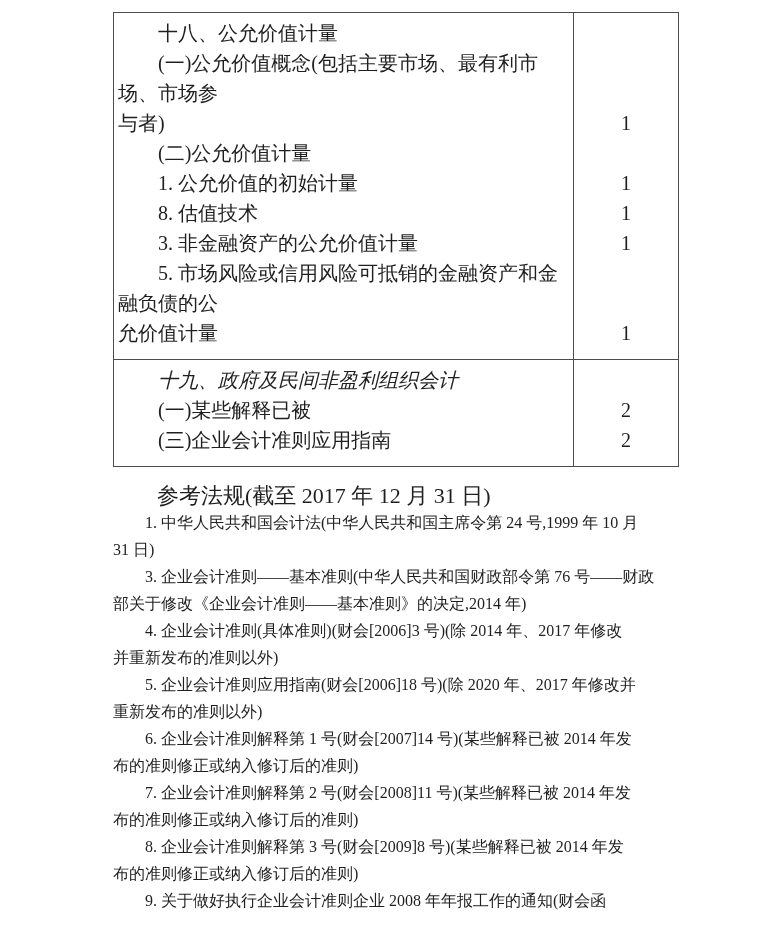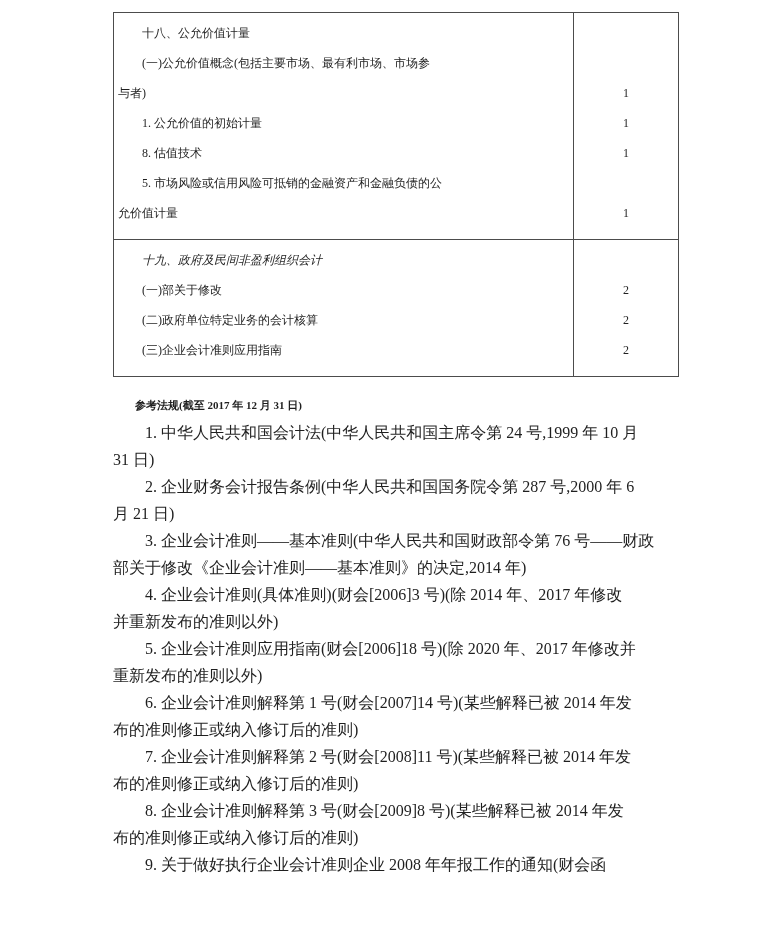--- a/index.html
+++ b/index.html
@@ -21,21 +21,21 @@
   
   table.syllabus {
     border-collapse: collapse;
     width: 565px;
     table-layout: fixed;
     border: 1px solid #4c4c4c;
   }
   col.col-topic { width: 460px; }
   col.col-hours { width: 105px; }
   td {
-    font-size: 12px;
+    font-size: 20px;
     line-height: 30px;
     vertical-align: bottom;
     padding: 0;
     margin-top: 29px;
   }
   td.topic {
     padding: 0 4px;
     white-space: pre-wrap;
     text-indent: 2em;
   }
@@ -50,23 +50,23 @@
   tr.first-row td { padding-top: 5px; }
   tr.last-row td  { padding-bottom: 11px; }
 
   
   .refs {
     width: 562px;
     margin-top: 15px;
   }
   .refs-heading {
     margin: 0 0 0 0;
-    font-size: 11px;
+    font-size: 22px;
     line-height: 27px;
-    font-weight: bold;
+    font-weight: normal;
     text-indent: 2em;
     white-space: pre-wrap;
   }
   p.ref-item {
     margin: 0;
     font-size: 16px;
     line-height: 27px;
     text-indent: 2em;
     white-space: pre-wrap;
     text-align: justify;
@@ -86,57 +86,59 @@
       <tr class="first-row">
         <td class="topic">十八、公允价值计量</td>
         <td class="hours"></td>
       </tr>
       <tr>
         <td class="topic">(一)公允价值概念(包括主要市场、最有利市场、市场参
 与者)</td>
         <td class="hours">1</td>
       </tr>
       <tr>
+        <td class="topic">(二)公允价值计量</td>
+        <td class="hours"></td>
+      </tr>
+      <tr>
         <td class="topic">1. 公允价值的初始计量</td>
         <td class="hours">1</td>
       </tr>
       <tr>
         <td class="topic">8. 估值技术</td>
+        <td class="hours">1</td>
+      </tr>
+      <tr>
+        <td class="topic">3. 非金融资产的公允价值计量</td>
         <td class="hours">1</td>
       </tr>
       <tr class="last-row">
         <td class="topic">5. 市场风险或信用风险可抵销的金融资产和金融负债的公
 允价值计量</td>
         <td class="hours">1</td>
       </tr>
       <tr class="group-start first-row">
         <td class="topic">十九、政府及民间非盈利组织会计</td>
         <td class="hours"></td>
       </tr>
       <tr>
-        <td class="topic">(一)部关于修改</td>
-        <td class="hours">2</td>
-      </tr>
-      <tr>
-        <td class="topic">(二)政府单位特定业务的会计核算</td>
+        <td class="topic">(一)某些解释已被</td>
         <td class="hours">2</td>
       </tr>
       <tr class="last-row">
         <td class="topic">(三)企业会计准则应用指南</td>
         <td class="hours">2</td>
       </tr>
     </tbody>
   </table>
 
   <div class="refs">
     <p class="refs-heading">参考法规(截至 2017 年 12 月 31 日)</p>
     <p class="ref-item">1. 中华人民共和国会计法(中华人民共和国主席令第 24 号,1999 年 10 月
 31 日)</p>
-    <p class="ref-item">2. 企业财务会计报告条例(中华人民共和国国务院令第 287 号,2000 年 6
-月 21 日)</p>
     <p class="ref-item">3. 企业会计准则——基本准则(中华人民共和国财政部令第 76 号——财政
 部关于修改《企业会计准则——基本准则》的决定,2014 年)</p>
     <p class="ref-item">4. 企业会计准则(具体准则)(财会[2006]3 号)(除 2014 年、2017 年修改
 并重新发布的准则以外)</p>
     <p class="ref-item">5. 企业会计准则应用指南(财会[2006]18 号)(除 2020 年、2017 年修改并
 重新发布的准则以外)</p>
     <p class="ref-item">6. 企业会计准则解释第 1 号(财会[2007]14 号)(某些解释已被 2014 年发
 布的准则修正或纳入修订后的准则)</p>
     <p class="ref-item">7. 企业会计准则解释第 2 号(财会[2008]11 号)(某些解释已被 2014 年发
 布的准则修正或纳入修订后的准则)</p>

